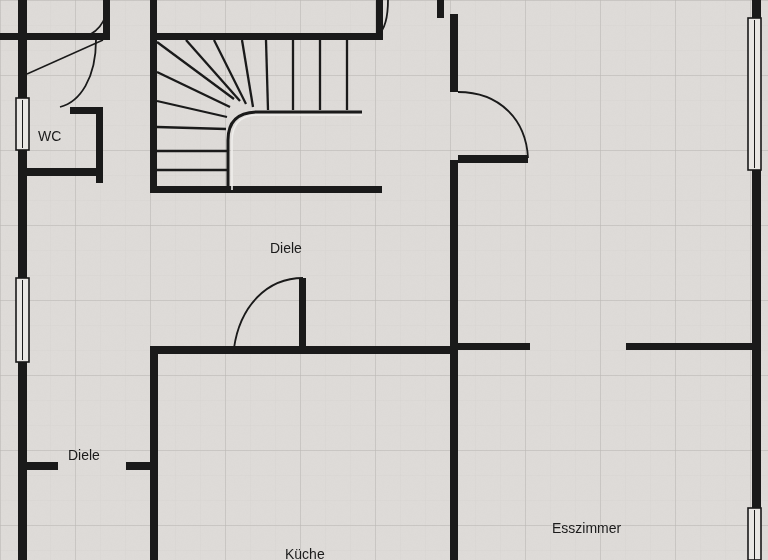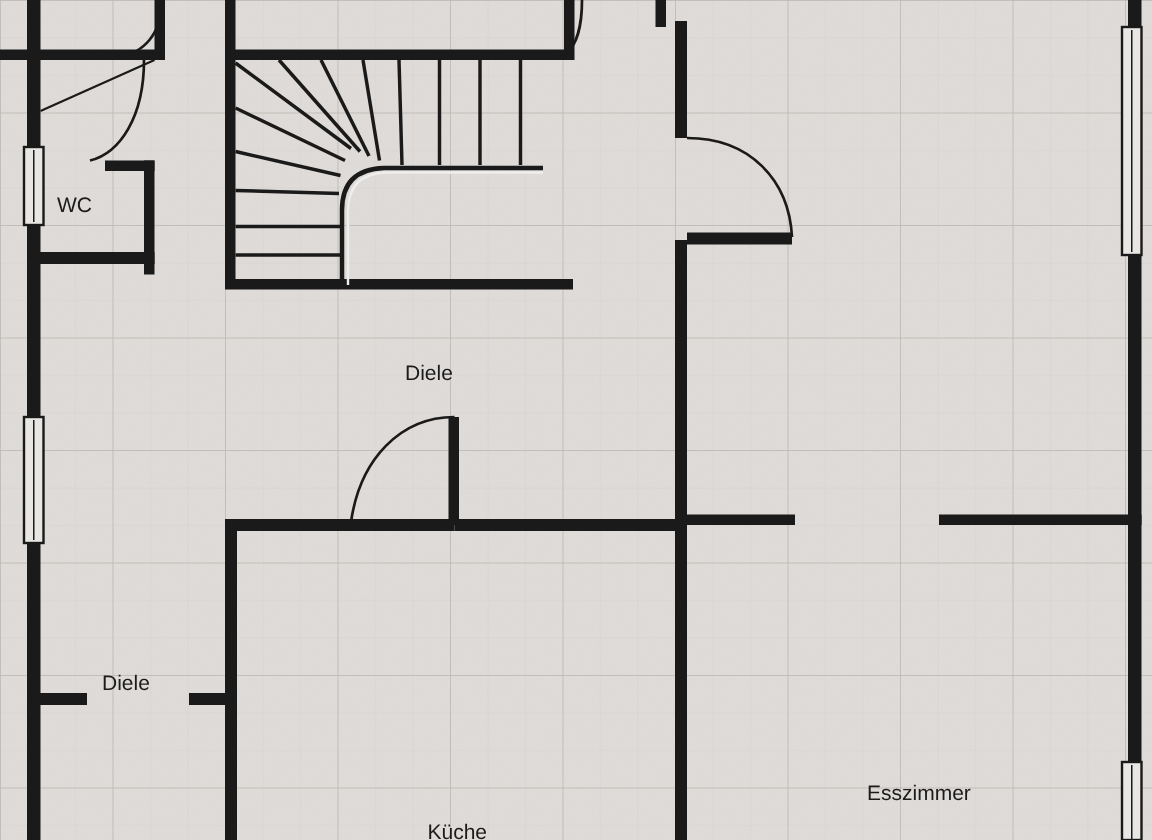--- a/index.html
+++ b/index.html
@@ -147,15 +147,15 @@
 
       <path d="M 228 190 L 228 140 Q 228 113 256 112 L 362 112" stroke="#1a1a1a" stroke-width="3" fill="none"></path>
       <path d="M 232 190 L 232 141 Q 232 116 257 115 L 362 115" stroke="#efeeec" stroke-width="1.6" fill="none"></path>
     </g>
   </svg>
 
   <div class="room-label" style="left:38px;top:129px;">WC</div>
   <div class="room-label" style="left:270px;top:241px;">Diele</div>
   <div class="room-label" style="left:68px;top:448px;">Diele</div>
   <div class="room-label" style="left:285px;top:547px;">Küche</div>
-  <div class="room-label" style="left:578px;top:521px;">Esszimmer</div>
+  <div class="room-label" style="left:552px;top:521px;">Esszimmer</div>
 
 </div>
 
 </body></html>

